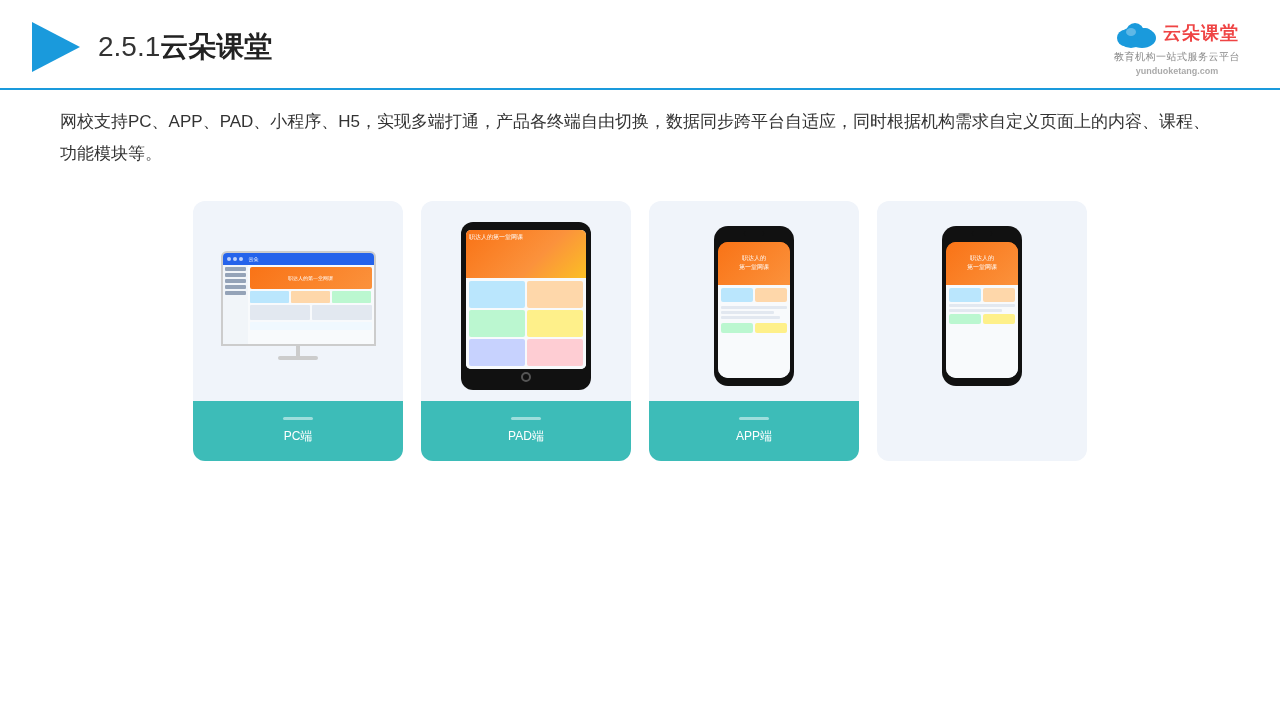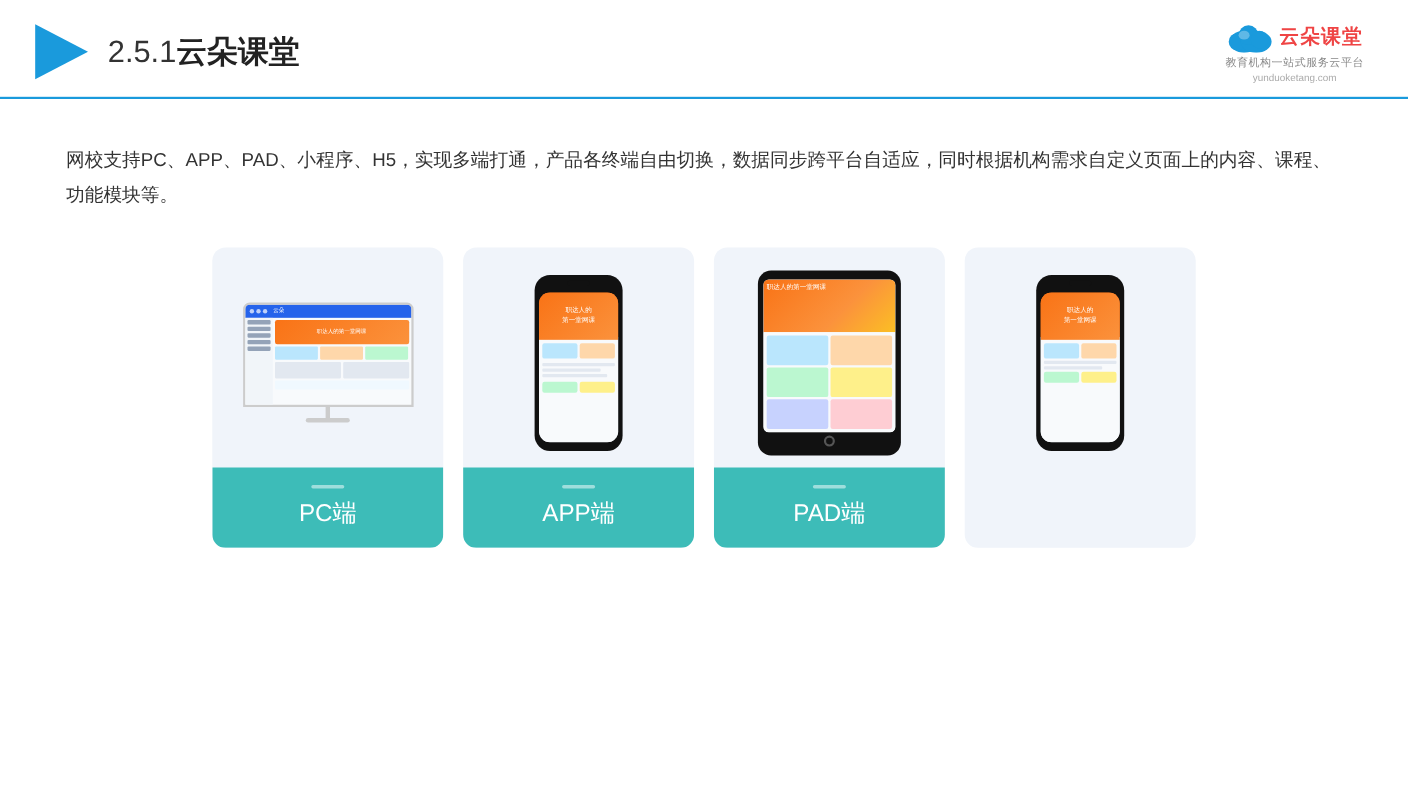--- a/index.html
+++ b/index.html
@@ -52,25 +52,26 @@
       letter-spacing: 1px;
     }
     .logo-sub {
       font-size: 10px;
       color: #888;
       letter-spacing: 0.5px;
     }
     .logo-url {
       font-size: 9px;
       color: #aaa;
+      font-weight: bold;
     }
 
     
     .description {
-      padding: 40px 60px 20px 60px;
+      padding: 16px 60px 20px 60px;
       font-size: 17px;
       color: #333;
       line-height: 2;
     }
 
     
     .cards-container {
       display: flex;
       justify-content: center;
       gap: 18px;
@@ -182,21 +183,21 @@
       margin-top: 3px;
     }
 
     
     .card-label {
       width: 100%;
       background: #3dbcb8;
       color: white;
       text-align: center;
       padding: 16px 0;
-      font-size: 22px;
+      font-size: 12px;
       font-weight: 500;
     }
 
     
     .desc-text {
       font-size: 17px;
       color: #333;
       line-height: 1.9;
     }
 
@@ -390,50 +391,20 @@
       </div>
     </div>
     <div class="card-label">
       <div class="card-label-top"></div>
       <span>PC端</span>
     </div>
   </div>
 
   <div class="card">
     <div class="card-image-area">
-      <div class="phone-mockup" style="width:80px;height:160px;">
-        <div class="phone-notch"></div>
-        <div class="phone-screen" style="margin-top:8px;">
-          <div class="phone-screen-header" style="height:32%;background:linear-gradient(135deg,#f97316,#fb923c);">
-            <span style="color:white;font-size:6px;text-align:center;padding:2px;">职达人的<br>第一堂网课</span>
-          </div>
-          <div style="background:#f8fafc;padding:3px;display:flex;flex-direction:column;gap:2px;height:68%;">
-            <div style="display:flex;gap:2px;margin-bottom:2px;">
-              <div style="flex:1;height:14px;background:#bae6fd;border-radius:2px;"></div>
-              <div style="flex:1;height:14px;background:#fed7aa;border-radius:2px;"></div>
-            </div>
-            <div style="height:3px;background:#e2e8f0;border-radius:1px;"></div>
-            <div style="height:3px;background:#e2e8f0;border-radius:1px;width:80%;"></div>
-            <div style="height:3px;background:#e2e8f0;border-radius:1px;width:90%;"></div>
-            <div style="display:flex;gap:2px;margin-top:2px;">
-              <div style="flex:1;height:10px;background:#bbf7d0;border-radius:2px;"></div>
-              <div style="flex:1;height:10px;background:#fef08a;border-radius:2px;"></div>
-            </div>
-          </div>
-        </div>
-      </div>
-    </div>
-    <div class="card-label">
-      <div class="card-label-top"></div>
-      <span>APP端</span>
-    </div>
-  </div>
-
-  <div class="card">
-    <div class="card-image-area">
       <div class="tablet-mockup">
         <div class="tablet-screen">
           <div class="tablet-screen-top">
             <div style="padding:3px;display:flex;align-items:center;gap:2px;">
               <span style="color:white;font-size:6px;">职达人的第一堂网课</span>
             </div>
           </div>
           <div class="tablet-screen-body">
             <div class="tablet-card blue"></div>
             <div class="tablet-card orange"></div>
@@ -445,20 +416,50 @@
         </div>
         <div class="tablet-home"></div>
       </div>
     </div>
     <div class="card-label">
       <div class="card-label-top"></div>
       <span>PAD端</span>
     </div>
   </div>
 
+  <div class="card">
+    <div class="card-image-area">
+      <div class="phone-mockup" style="width:80px;height:160px;">
+        <div class="phone-notch"></div>
+        <div class="phone-screen" style="margin-top:8px;">
+          <div class="phone-screen-header" style="height:32%;background:linear-gradient(135deg,#f97316,#fb923c);">
+            <span style="color:white;font-size:6px;text-align:center;padding:2px;">职达人的<br>第一堂网课</span>
+          </div>
+          <div style="background:#f8fafc;padding:3px;display:flex;flex-direction:column;gap:2px;height:68%;">
+            <div style="display:flex;gap:2px;margin-bottom:2px;">
+              <div style="flex:1;height:14px;background:#bae6fd;border-radius:2px;"></div>
+              <div style="flex:1;height:14px;background:#fed7aa;border-radius:2px;"></div>
+            </div>
+            <div style="height:3px;background:#e2e8f0;border-radius:1px;"></div>
+            <div style="height:3px;background:#e2e8f0;border-radius:1px;width:80%;"></div>
+            <div style="height:3px;background:#e2e8f0;border-radius:1px;width:90%;"></div>
+            <div style="display:flex;gap:2px;margin-top:2px;">
+              <div style="flex:1;height:10px;background:#bbf7d0;border-radius:2px;"></div>
+              <div style="flex:1;height:10px;background:#fef08a;border-radius:2px;"></div>
+            </div>
+          </div>
+        </div>
+      </div>
+    </div>
+    <div class="card-label">
+      <div class="card-label-top"></div>
+      <span>APP端</span>
+    </div>
+  </div>
+
 
   <div class="card">
     <div class="card-image-area">
       <div class="phone-mockup" style="width:80px;height:160px;">
         <div class="phone-notch"></div>
         <div class="phone-screen" style="margin-top:8px;">
           <div style="height:32%;background:linear-gradient(135deg,#f97316,#fb923c);display:flex;align-items:center;justify-content:center;">
             <span style="color:white;font-size:6px;text-align:center;padding:2px;">职达人的<br>第一堂网课</span>
           </div>
           <div style="background:#f8fafc;padding:3px;display:flex;flex-direction:column;gap:2px;height:68%;">

